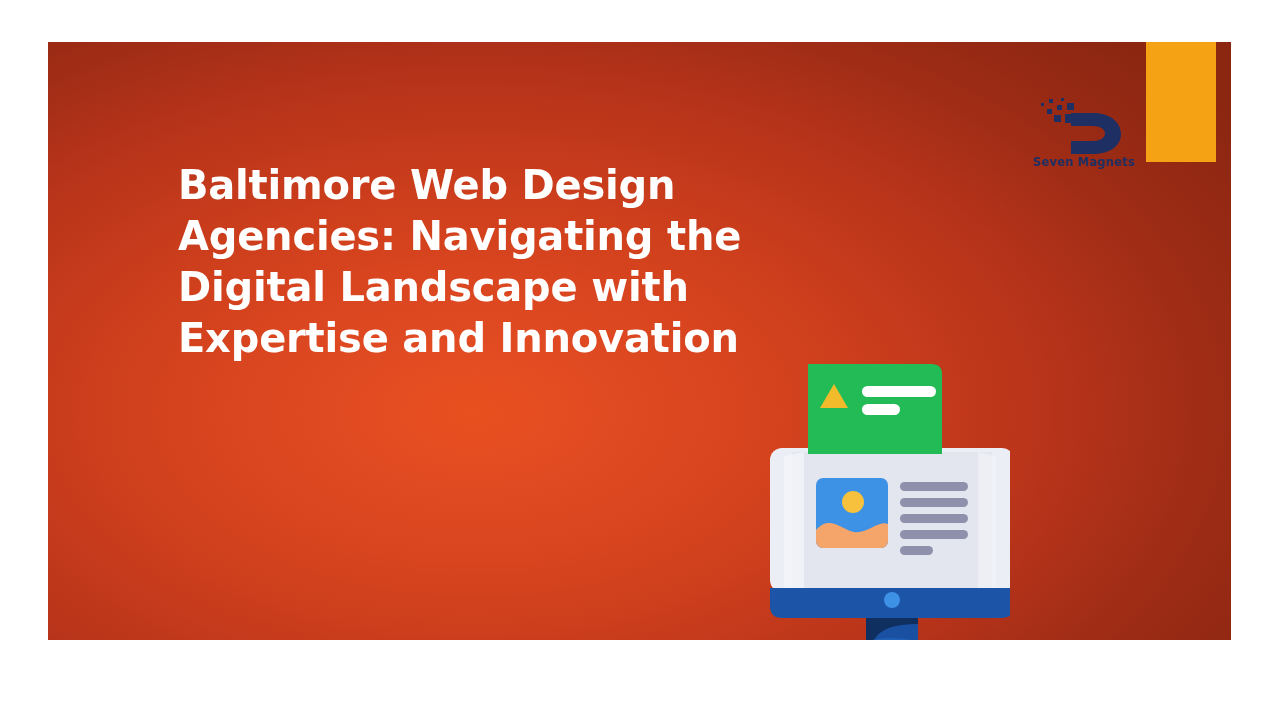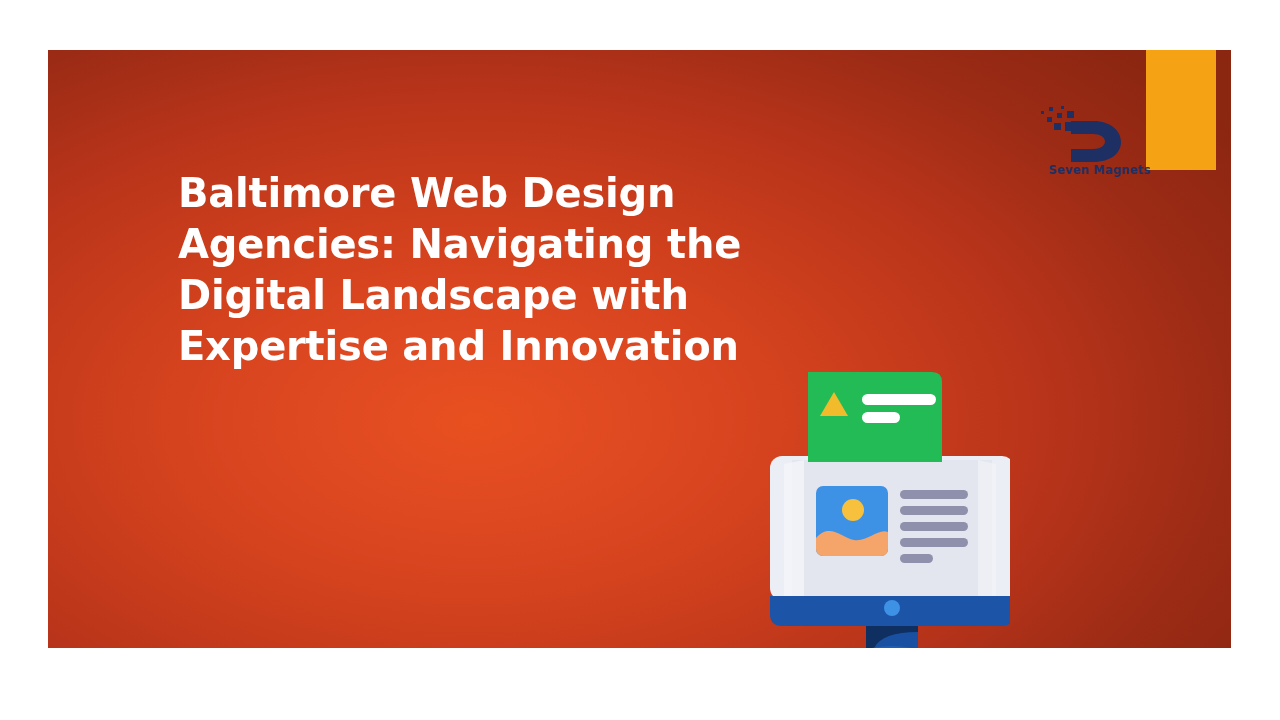--- a/index.html
+++ b/index.html
@@ -12,21 +12,21 @@
     height: 720px;
     position: relative;
     overflow: hidden;
     font-family: "DejaVu Sans", "Liberation Sans", sans-serif;
   }
 
   
   #slide {
     position: absolute;
     left: 48px;
-    top: 50px;
+    top: 42px;
     width: 1183px;
     height: 598px;
     background:
       radial-gradient(ellipse 78% 88% at 36% 62%,
         #e8501f 0%,
         #e04a22 16%,
         #d2411d 36%,
         #b8341a 62%,
         #9c2b15 82%,
         #8b2611 100%);
@@ -52,21 +52,21 @@
     width: 118px;
     height: 82px;
     z-index: 7;
   }
   #logo-mark { position: absolute; left: 8px; top: 0; width: 92px; height: 58px; }
   #logo-word {
     position: absolute;
     left: 0px;
     top: 58px;
     width: 118px;
-    text-align: right;
+    text-align: left;
     font-size: 11.5px;
     font-weight: bold;
     color: #1d2f63;
     letter-spacing: .2px;
     white-space: nowrap;
   }
 
   
   #title {
     position: absolute;

